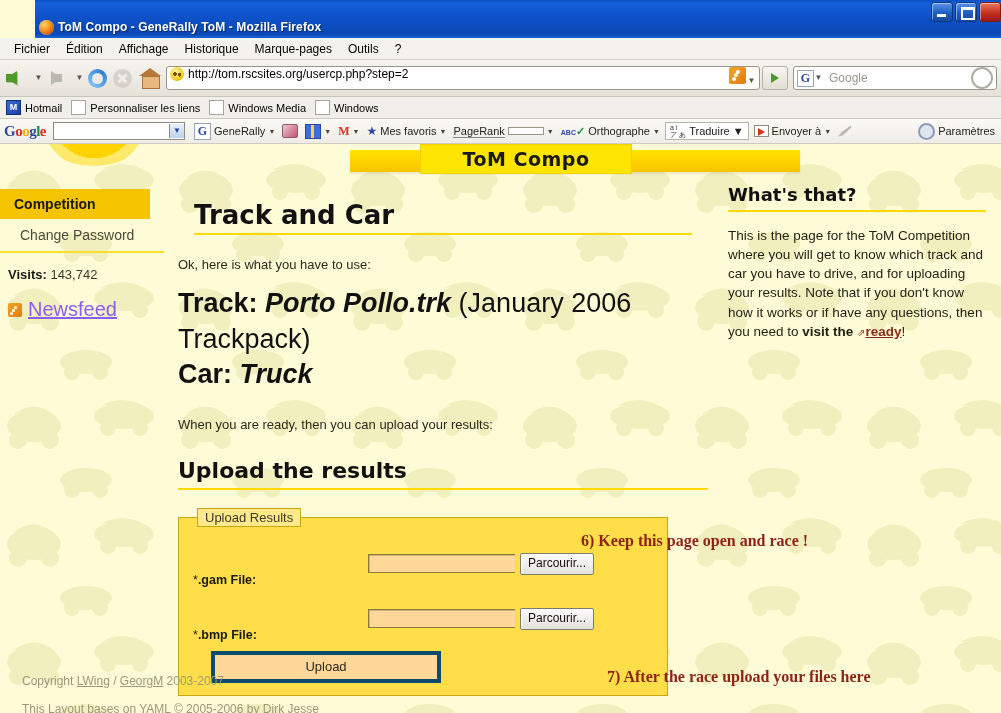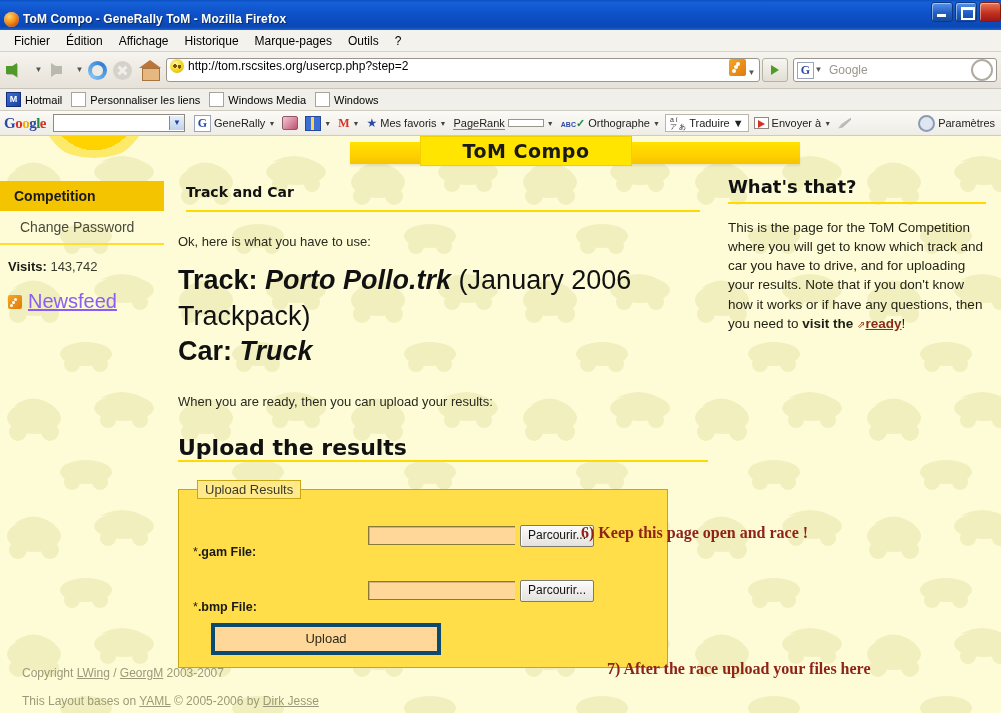--- a/index.html
+++ b/index.html
@@ -8,22 +8,23 @@
     overflow: hidden;
     font-family: "Liberation Sans", sans-serif;
   }
   body { background: #fdfcd7; }
 
   
   .titlebar {
     height: 22px;
     background: linear-gradient(to bottom, #0a4fc0 0%, #1560d8 8%, #0e51c8 45%, #0b48b5 90%, #1a66d8 100%);
     display: flex; align-items: center;
-    padding: 8px 2px 0 4px;
+    padding: 16px 2px 0 4px;
     position: relative;
+    margin-left: 35px;
   }
   .titlebar .ffico {
     width: 15px; height: 15px; margin-right: 4px;
     border-radius: 50%;
     background: radial-gradient(circle at 35% 30%, #ffd36b 0%, #f39019 45%, #c74b0b 80%, #8c2f05 100%);
     box-shadow: inset 0 0 1px rgba(255,255,255,.7);
     flex: 0 0 auto;
   }
   .titlebar .ttl {
     color: #fff; font-size: 12px; font-weight: bold;
@@ -280,21 +281,21 @@
     font-family: "DejaVu Sans", sans-serif;
     letter-spacing: .5px;
   }
 
   .content { position: relative; z-index: 2; }
 
   
   .sidebar { position: absolute; left: 0; top: 45px; width: 170px; }
   .sb-active {
     background: #f5c400; padding: 7px 0 7px 14px;
-    font-size: 14px; font-weight: bold; color: #1a1a1a; width: 164px;
+    font-size: 14px; font-weight: bold; color: #1a1a1a; width: 150px;
     box-sizing: border-box;
   }
   .sb-sep { height: 2px; background: #ffde2e; width: 164px; margin: 0; }
   .sb-item {
     padding: 8px 0 8px 20px; font-size: 14px; color: #4a4a3c;
     width: 164px; box-sizing: border-box;
   }
   .sb-visits { margin: 14px 0 0 8px; font-size: 13px; color: #3a3a2c; }
   .sb-visits b { color: #1a1a14; }
   .sb-news { margin: 16px 0 0 8px; display: flex; align-items: center; gap: 6px; }
@@ -307,37 +308,37 @@
     width: 3px; height: 3px; border-radius: 50%; background: #fff;
     box-shadow: 2px -3px 0 0 #fff, 4px -6px 0 0 #fff;
   }
   .sb-news a {
     font-size: 20px; color: #8b5cf6; text-decoration: underline;
   }
 
   
   .main { position: absolute; left: 178px; top: 40px; width: 530px; }
   h1.sec {
-    margin: 8px; font-size: 14px; font-weight: bold; color: #111;
+    margin: 16px; font-size: 26px; font-weight: bold; color: #111;
     font-family: "DejaVu Sans", sans-serif;
     border-bottom: 2px solid #ffd900;
-    padding-bottom: 10px;
+    padding-bottom: 3px;
   }
   p.lead { margin: 22px 0 0 0; font-size: 13px; color: #2a2a1e; }
   .bigline {
     margin: 14px 0 0 0; font-size: 27px; font-weight: bold; color: #111;
     font-family: "Liberation Sans", sans-serif; line-height: 1.32;
   }
   .bigline em { font-style: italic; font-weight: bold; }
   .bigline .reg { font-weight: normal; }
   p.ready { margin: 24px 0 0 0; font-size: 13px; color: #2a2a1e; }
   h1.sec2 {
     margin: 26px 0 0 0; font-size: 22px; font-weight: bold; color: #111;
     font-family: "DejaVu Sans", sans-serif;
-    border-bottom: 2px solid #ffd900; 
+    border-bottom: 2px solid #ffd900; padding-bottom: 5px;
   }
 
   fieldset.upload {
     margin: 18px 0 0 0; padding: 14px 10px 12px 14px;
     border: 1px solid #c9a712; background: #ffde4a;
     width: 490px; box-sizing: border-box;
   }
   fieldset.upload legend {
     background: #ffe98a; border: 1px solid #c9a712;
     padding: 1px 7px; font-size: 13px; color: #3a3a28;

